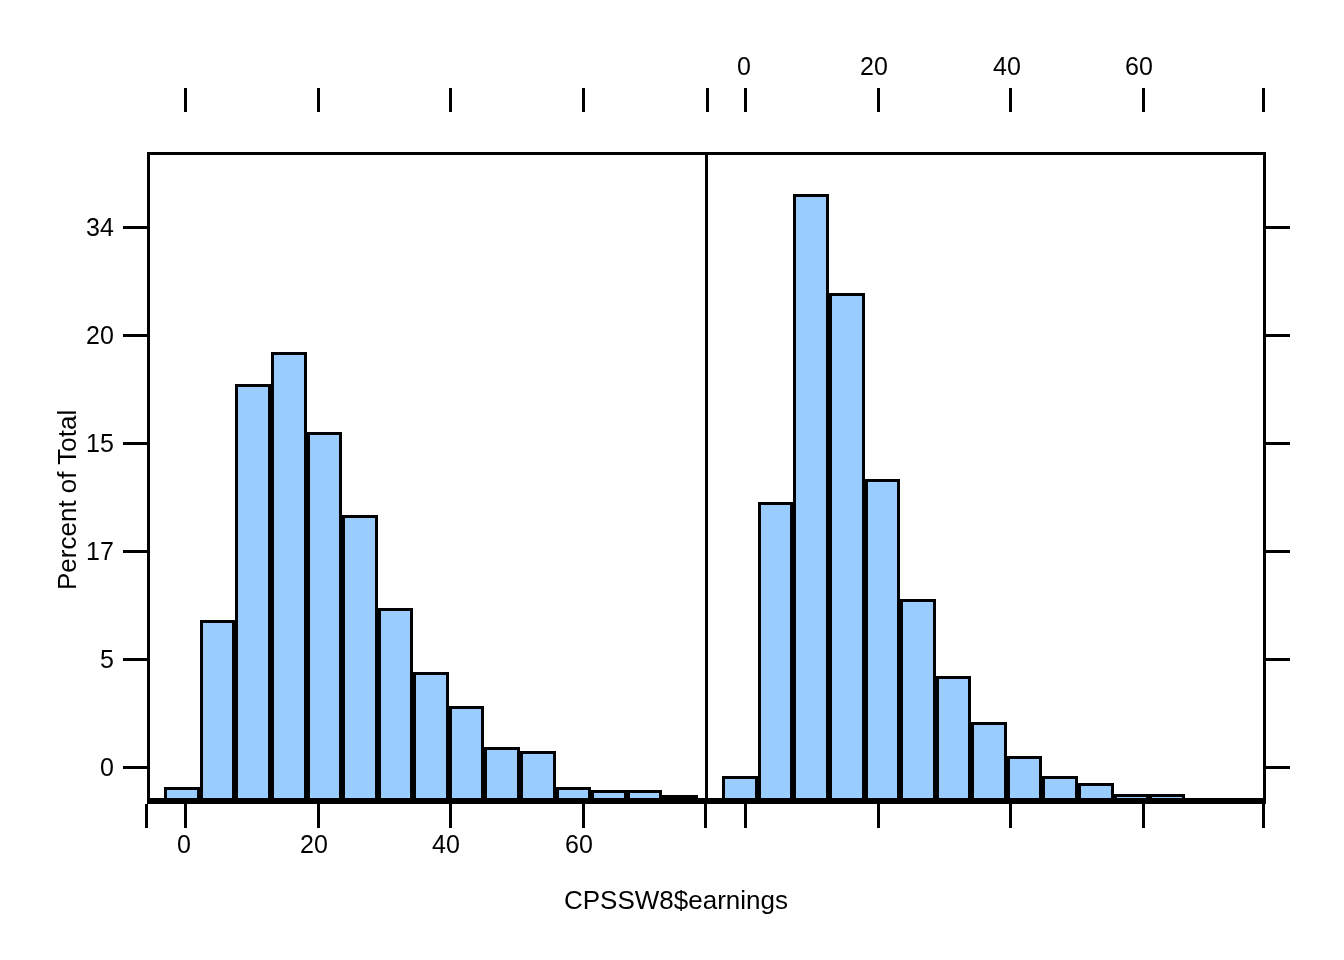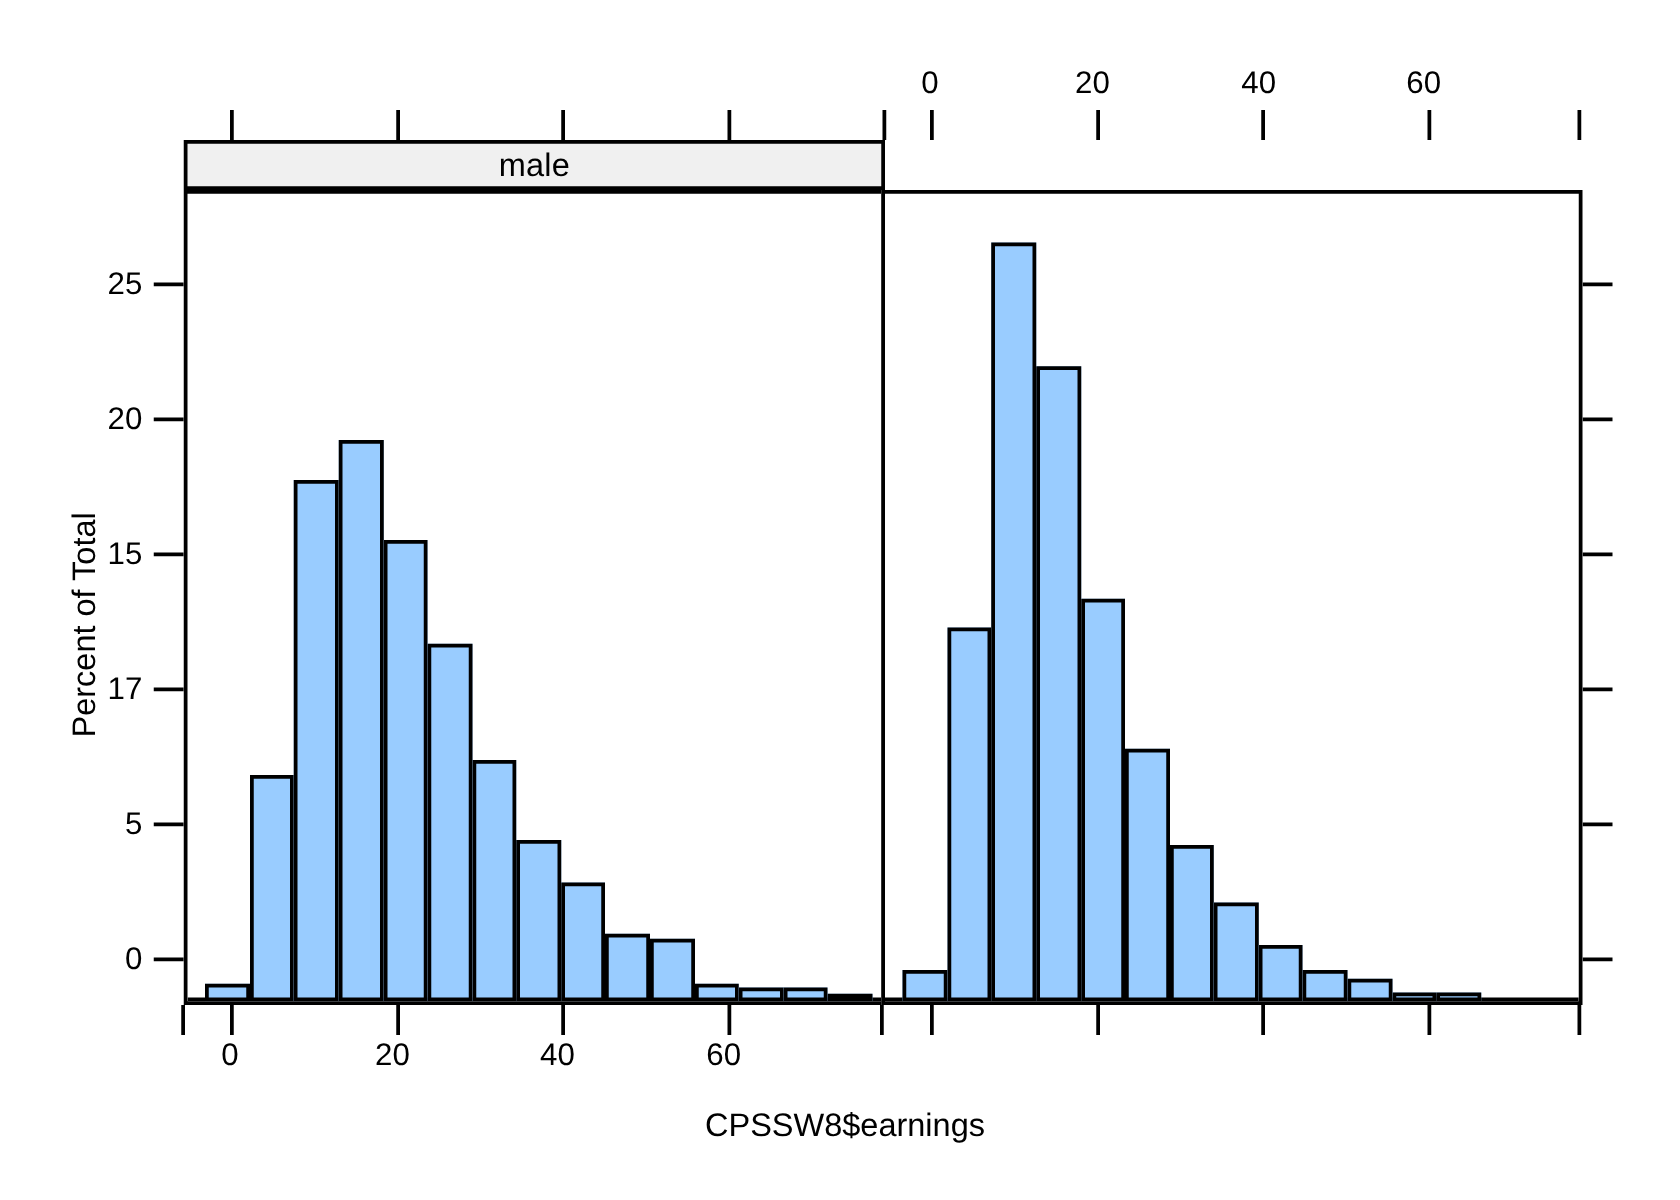--- a/index.html
+++ b/index.html
@@ -110,26 +110,23 @@
     <div class="tick-v" style="left:1262px; top:88px; height:24px;"></div>
   </div>
 
   <div>
     <div class="tick-v" style="left:184px; top:88px; height:24px;"></div>
     <div class="tick-v" style="left:317px; top:88px; height:24px;"></div>
     <div class="tick-v" style="left:449px; top:88px; height:24px;"></div>
     <div class="tick-v" style="left:582px; top:88px; height:24px;"></div>
   </div>
 
-  <div class="strip" style="left:147px; top:112px; width:561px; height:40px;">
-    <span class="strip-label">male</span>
-  </div>
-
-  <div>
-    <div class="tick-label" style="left:86px; top:215px;">25</div>
+
+  <div>
+    <div class="tick-label" style="left:86px; top:215px;">34</div>
     <div class="tick-label" style="left:86px; top:323px;">20</div>
     <div class="tick-label" style="left:86px; top:431px;">15</div>
     <div class="tick-label" style="left:86px; top:539px;">17</div>
     <div class="tick-label" style="left:100px; top:647px;">5</div>
     <div class="tick-label" style="left:100px; top:755px;">0</div>
   </div>
   <div>
     <div class="tick-h" style="left:123px; top:226px; width:24px;"></div>
     <div class="tick-h" style="left:123px; top:334px; width:24px;"></div>
     <div class="tick-h" style="left:123px; top:442px; width:24px;"></div>

